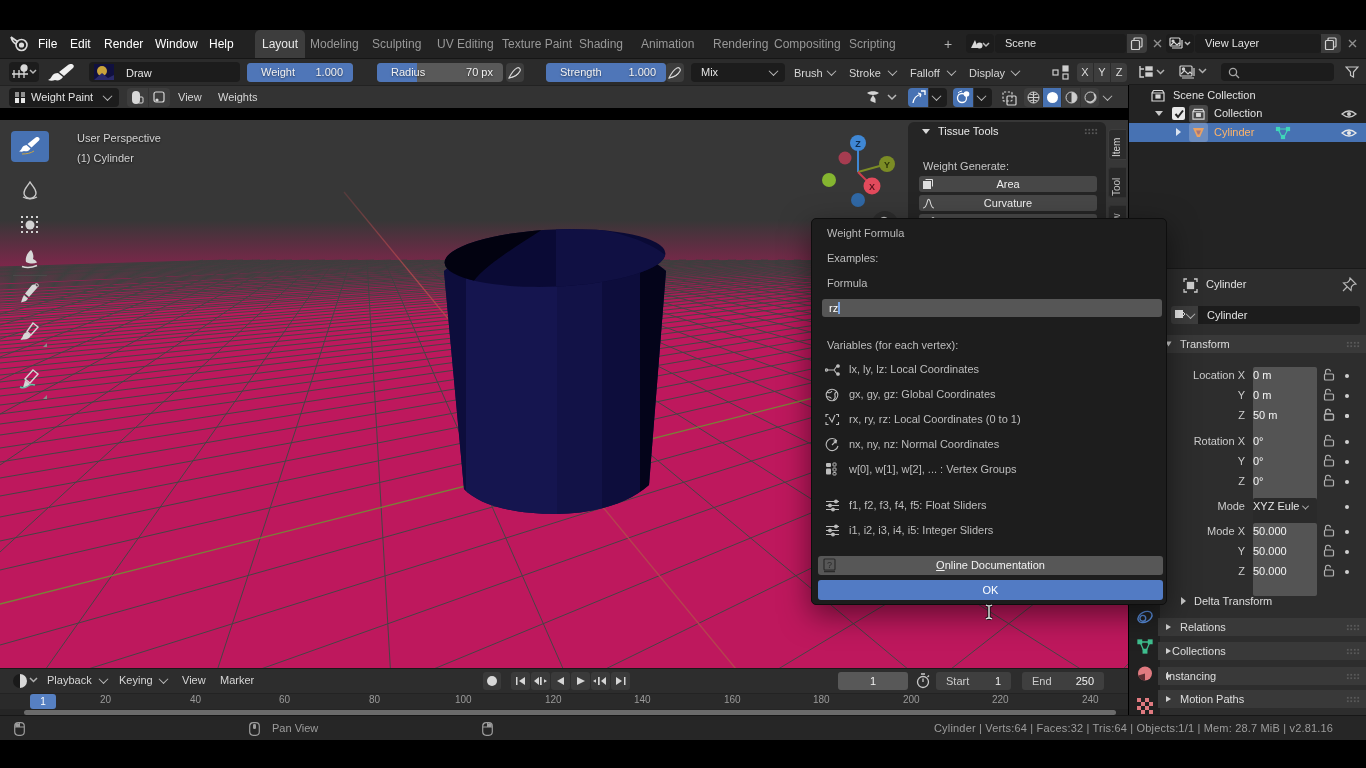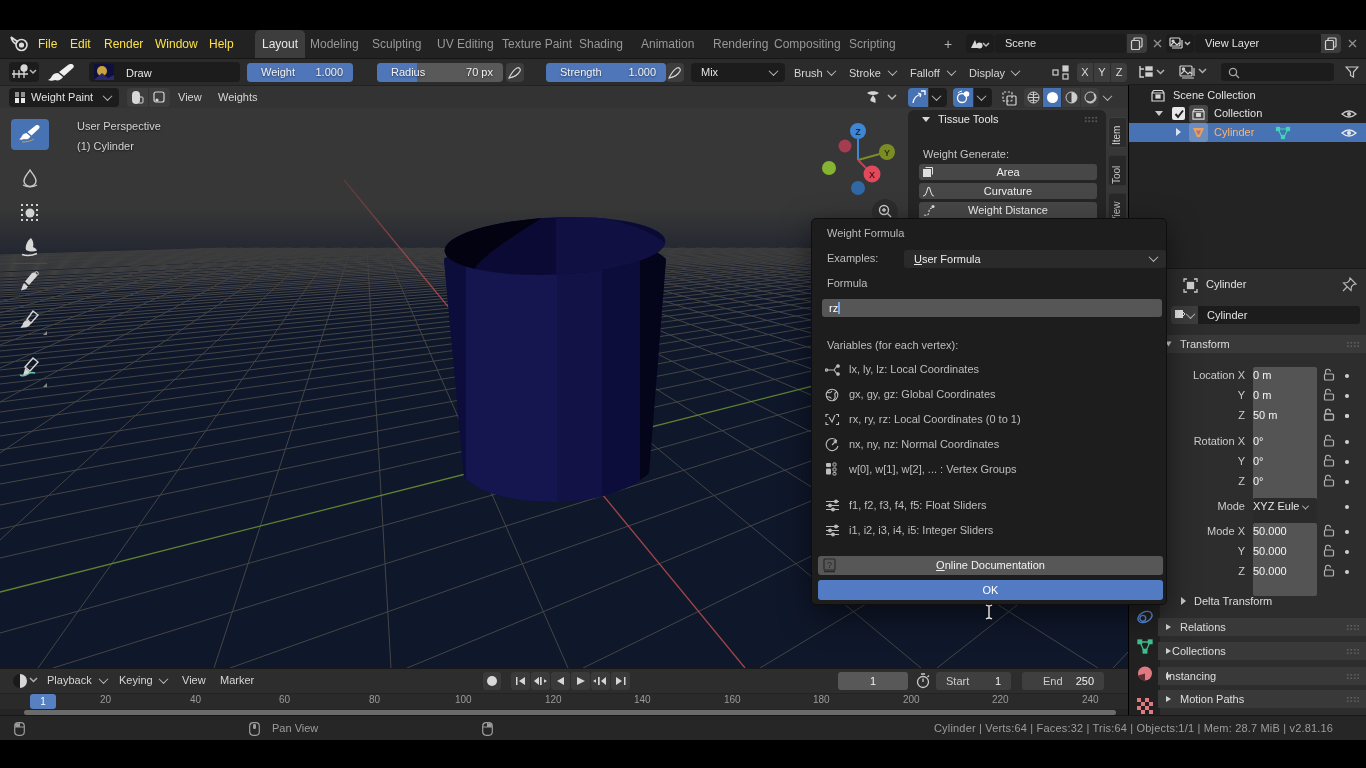--- a/index.html
+++ b/index.html
@@ -3,28 +3,28 @@
 <meta charset="utf-8">
 <style>
 *{margin:0;padding:0;box-sizing:border-box}
 html,body{width:1366px;height:768px;background:#000;overflow:hidden}
 body{font-family:"Liberation Sans",sans-serif;font-size:11px;color:#d5d5d5;-webkit-font-smoothing:antialiased}
 #screen{position:absolute;top:0;left:0;width:1366px;height:768px;background:#000}
 .abs{position:absolute}
 .topbar{position:absolute;top:30px;left:0;width:1366px;height:28px;background:#222222}
 .row2{position:absolute;top:58px;left:0;width:1366px;height:27px;background:#2b2b2b;border-top:1px solid #161616}
 .row3{position:absolute;top:85px;left:0;width:1128px;height:23px;background:#333333;border-top:1px solid #222222}
-.viewport{position:absolute;top:108px;left:0;width:1128px;height:560px;background:#0f172a;overflow:hidden}
+.viewport{position:absolute;top:120px;left:0;width:1128px;height:560px;background:#be185d;overflow:hidden}
 .outliner{position:absolute;top:58px;left:1129px;width:237px;height:210px;background:#232323}
 .outhead{position:absolute;top:0;left:0;width:237px;height:27px;background:#2b2b2b;border-top:1px solid #161616;border-bottom:1px solid #1b1b1b}
 .props{position:absolute;top:268px;left:1129px;width:237px;height:447px;background:#2d2d2d;border-top:1px solid #191919}
 .tabstrip{position:absolute;top:0;left:0;width:31px;height:447px;background:#212121}
 .timeline{position:absolute;top:668px;left:0;width:1128px;height:47px;background:#2b2b2b;border-top:1px solid #191919}
 .statusbar{position:absolute;top:715px;left:0;width:1366px;height:25px;background:#262626;border-top:1px solid #171717;color:#9c9c9c}
-.menu{color:#fde047;font-size:12px}
+.menu{color:#ffffff;font-size:12px}
 .tab{position:absolute;top:0;height:28px;line-height:28px;color:#989898;font-size:12px}
 .tab.act{background:#3d3d3d;color:#e8e8e8;border-radius:5px 5px 0 0}
 .dfield{position:absolute;background:#1c1c1c;border-radius:4px;color:#e2e2e2}
 .slider{position:absolute;height:19px;top:4px;border-radius:4px;background:#595959;overflow:hidden;color:#f2f2f2}
 .slider .fill{position:absolute;left:0;top:0;bottom:0;background:#4f76b8}
 .slider .lab{position:absolute;left:14px;top:0;line-height:19px;text-shadow:0 1px 2px rgba(0,0,0,.5)}
 .slider .val{position:absolute;right:10px;top:0;line-height:19px;text-shadow:0 1px 2px rgba(0,0,0,.5)}
 .ddrop{position:absolute;top:4px;height:19px;background:#1c1c1c;border-radius:4px;line-height:19px;color:#e2e2e2}
 .chev{display:inline-block;width:7px;height:7px;border-right:1.5px solid #b9b9b9;border-bottom:1.5px solid #b9b9b9;transform:rotate(45deg) translate(-1px,-1px)}
 .phead{position:absolute;left:29px;height:18px;background:#393939;color:#dedede;line-height:18px;width:208px}
@@ -679,21 +679,21 @@
       </g>
     </svg>
     <div class="abs" style="left:838px;top:3px;width:70px;height:18px;background:#585858;border-radius:3px;text-align:center;line-height:18px;color:#f2f2f2">1</div>
     <svg class="abs" style="left:915px;top:4px" width="16" height="16" viewBox="0 0 16 16">
         <g fill="none" stroke="#c9c9c9" stroke-width="1.3">
           <circle cx="8" cy="9" r="5.5"></circle>
           <path d="M8 9 V5.5 M6 1 h4 M12.5 4 l1.5 -1.5"></path>
         </g>
       </svg>
     <div class="abs" style="left:936px;top:3px;width:75px;height:18px;background:#3f3f3f;border-radius:3px;line-height:18px"><span style="margin-left:10px;color:#cccccc">Start</span><span style="float:right;margin-right:10px;color:#f0f0f0">1</span></div>
-    <div class="abs" style="left:1022px;top:3px;width:82px;height:18px;background:#3f3f3f;border-radius:3px;line-height:18px"><span style="margin-left:21px;color:#cccccc">End</span><span style="float:right;margin-right:10px;color:#f0f0f0">250</span></div>
+    <div class="abs" style="left:1022px;top:3px;width:82px;height:18px;background:#3f3f3f;border-radius:3px;line-height:18px"><span style="margin-left:10px;color:#cccccc">End</span><span style="float:right;margin-right:10px;color:#f0f0f0">250</span></div>
     <div class="abs" style="left:0;top:24px;width:1128px;height:16px;background:#2a2a2a;border-top:1px solid #232323;color:#9a9a9a;font-size:10px">
       <span class="abs" style="left:100px">20</span>
         <span class="abs" style="left:190px">40</span>
         <span class="abs" style="left:279px">60</span>
         <span class="abs" style="left:369px">80</span>
         <span class="abs" style="left:455px">100</span>
         <span class="abs" style="left:545px">120</span>
         <span class="abs" style="left:634px">140</span>
         <span class="abs" style="left:724px">160</span>
         <span class="abs" style="left:813px">180</span>
@@ -722,24 +722,20 @@
         <rect x="0.7" y="0.7" width="9.6" height="12.6" rx="3.5" fill="none" stroke="#9c9c9c" stroke-width="1.2"></rect>
         <path d="M5.5 1 v4 M1 5 h9" stroke="#9c9c9c"></path>
         <rect x="5.5" y="1.2" width="4.3" height="3.8" rx="1.5" fill="#9c9c9c"></rect>
       </svg>
     <span class="abs" style="left:934px;top:6px;letter-spacing:0.18px">Cylinder | Verts:64 | Faces:32 | Tris:64 | Objects:1/1 | Mem: 28.7 MiB | v2.81.16</span>
   </div>
 
   <div class="dialog" id="dlg">
     <div class="drow" style="top:8px;color:#b9b9b9">Weight Formula</div>
     <div class="drow" style="top:33px">Examples:</div>
-    <div class="abs" style="left:92px;top:31px;width:262px;height:18px;background:#2a2a2a;border-radius:3px;line-height:18px;color:#ececec">
-      <span style="margin-left:10px"><span style="text-decoration:underline">U</span>ser Formula</span>
-      <span class="chev" style="position:absolute;right:9px;top:5px"></span>
-    </div>
     <div class="drow" style="top:58px">Formula</div>
     <div class="abs" style="left:10px;top:80px;width:340px;height:18px;background:#565656;border-radius:3px;line-height:18px;color:#fff"><span style="margin-left:7px">rz</span><span style="display:inline-block;width:1.5px;height:12px;background:#7aa7e8;vertical-align:-2px"></span></div>
     <div class="drow" style="top:120px">Variables (for each vertex):</div>
     <div class="drow" style="top:144px;left:37px">lx, ly, lz: Local Coordinates</div>
     <div class="drow" style="top:169px;left:37px">gx, gy, gz: Global Coordinates</div>
     <div class="drow" style="top:194px;left:37px">rx, ry, rz: Local Coordinates (0 to 1)</div>
     <div class="drow" style="top:219px;left:37px">nx, ny, nz: Normal Coordinates</div>
     <div class="drow" style="top:244px;left:37px">w[0], w[1], w[2], ... : Vertex Groups</div>
     <div class="drow" style="top:280px;left:37px">f1, f2, f3, f4, f5: Float Sliders</div>
     <div class="drow" style="top:305px;left:37px">i1, i2, i3, i4, i5: Integer Sliders</div>

